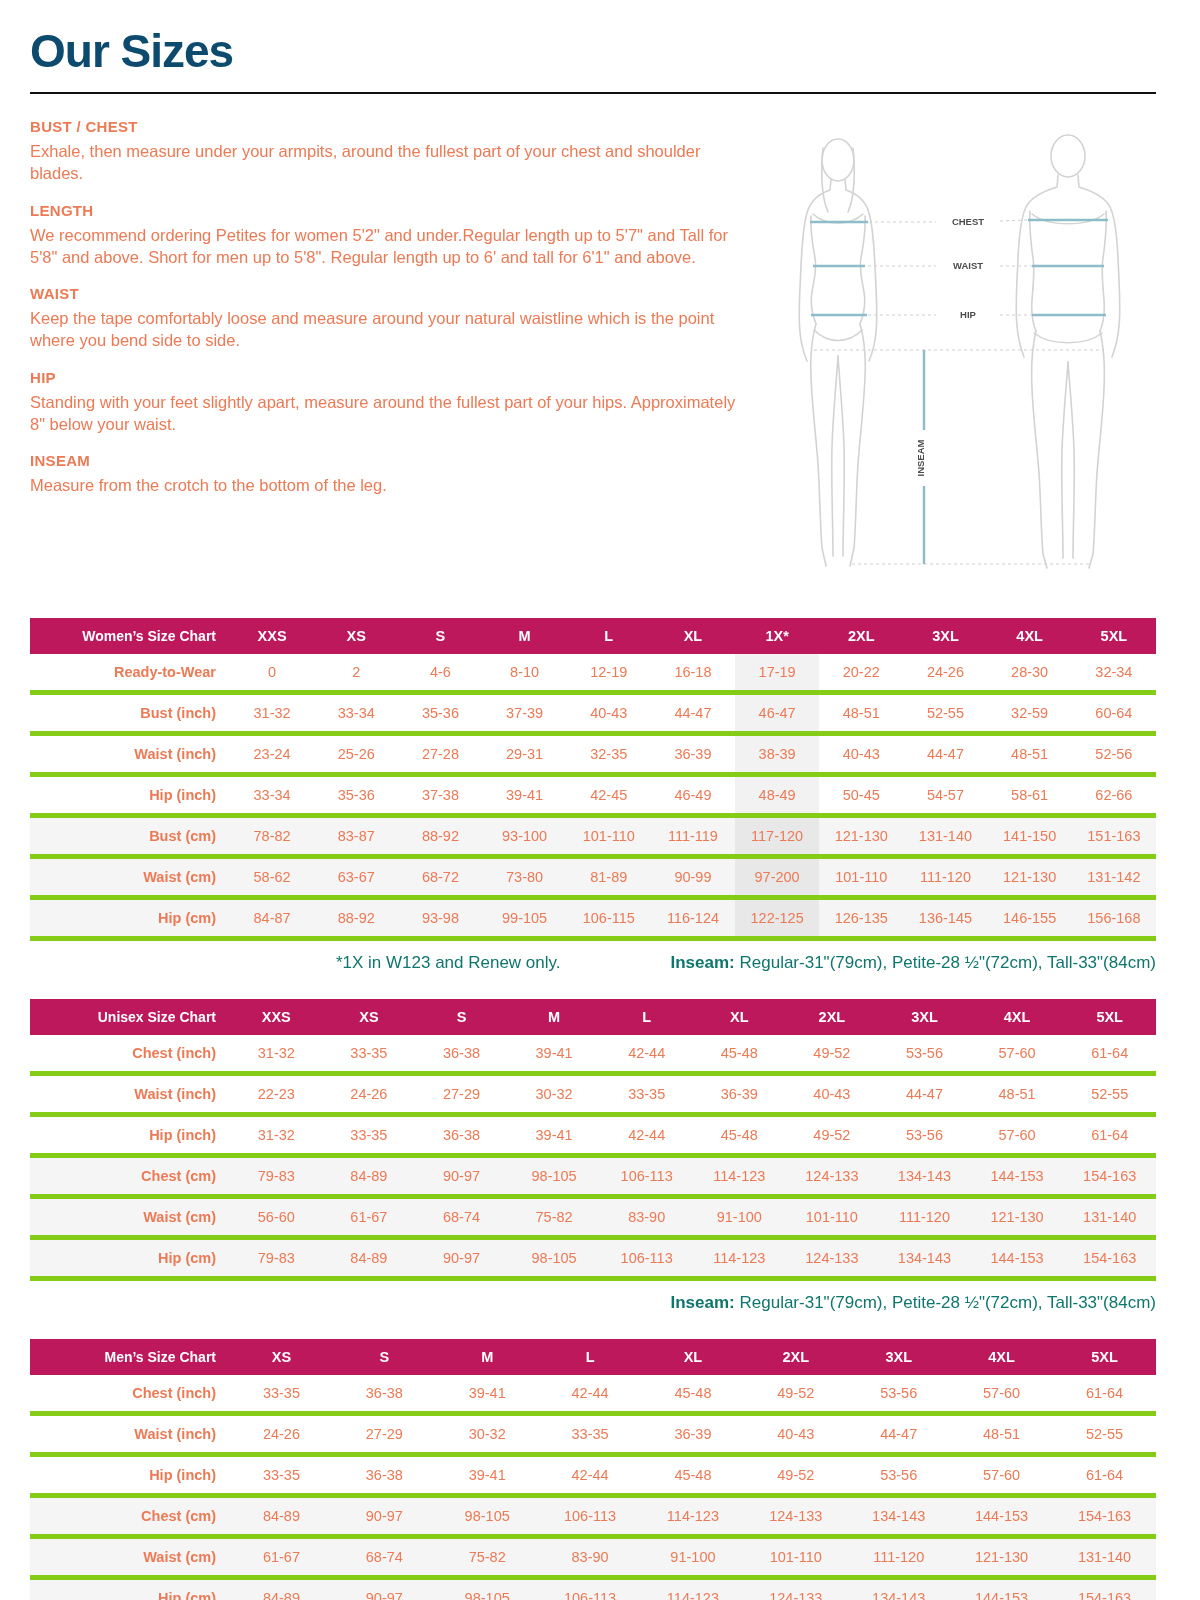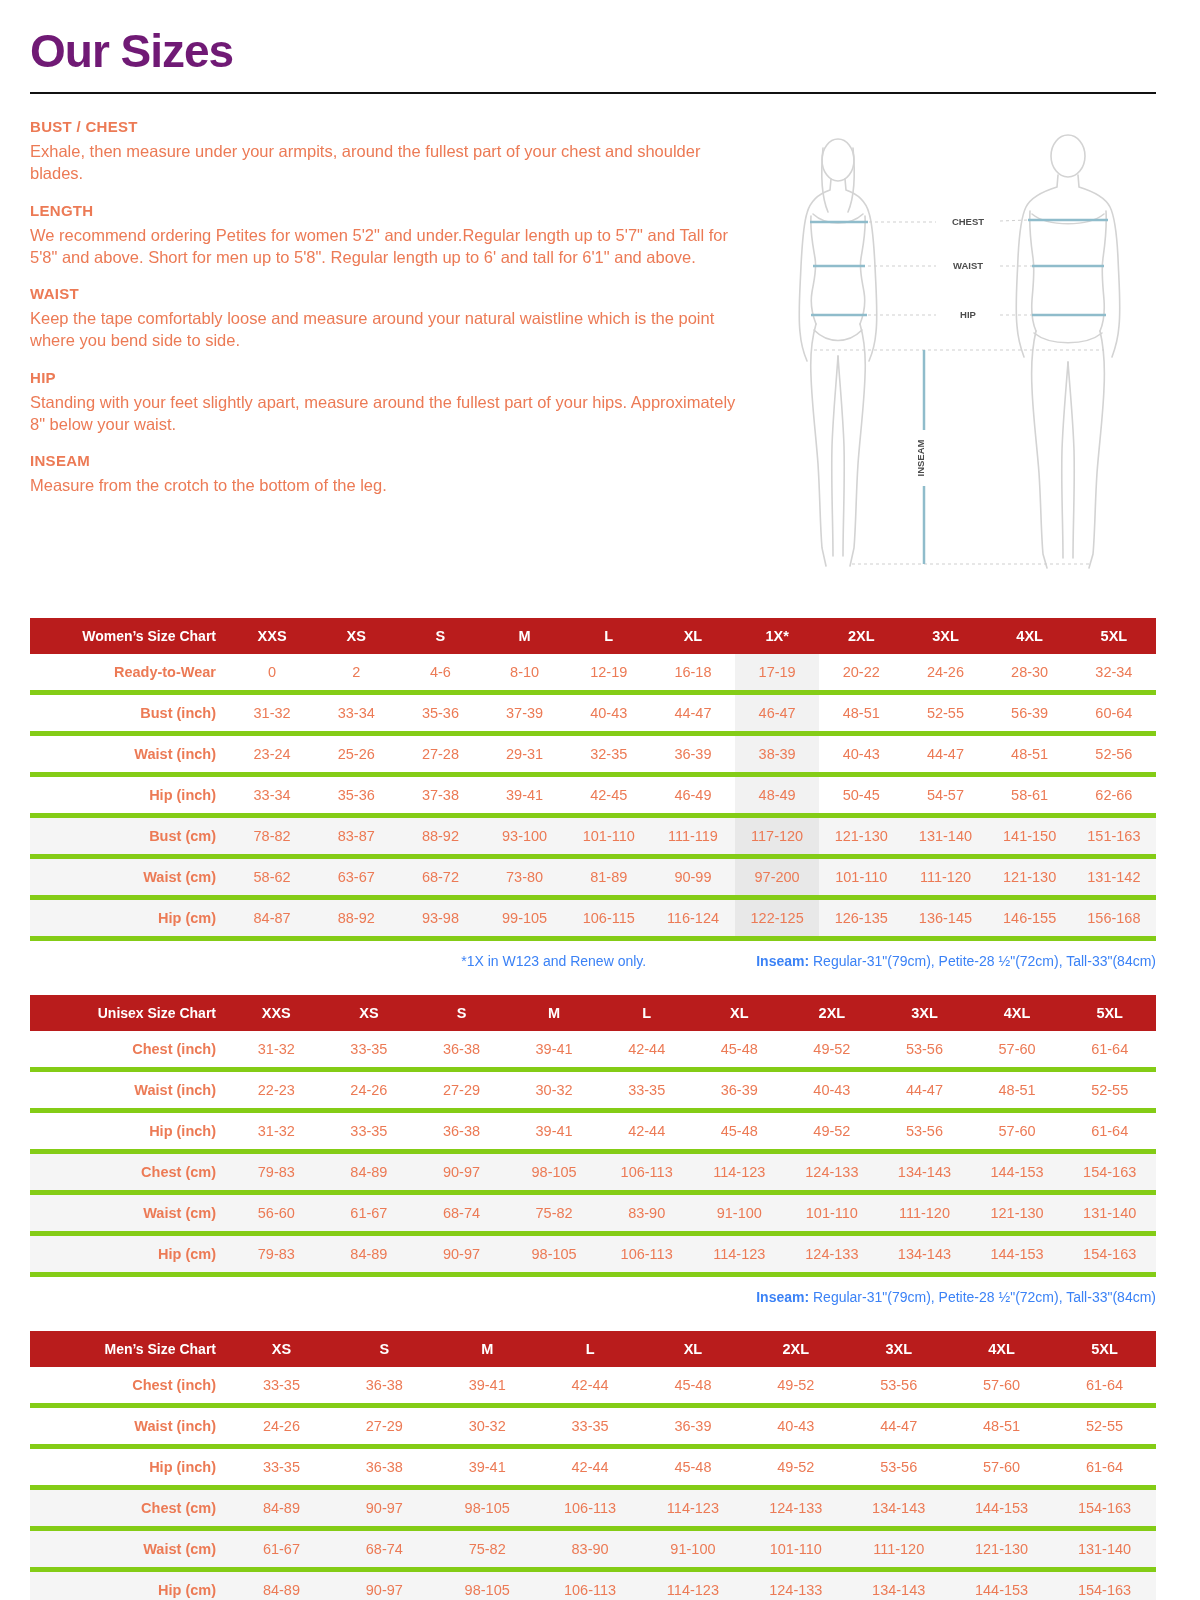--- a/index.html
+++ b/index.html
@@ -5,54 +5,54 @@
   * { margin:0; padding:0; box-sizing:border-box; }
   html,body { background:#ffffff; }
   body {
     width:1200px; min-height:1600px;
     font-family:"Liberation Sans", sans-serif;
     color:#ec7a55;
   }
   .page { padding:24px 44px 18px 30px; }
 
   h1.page-title {
-    color:#701a75; font-size:46px; font-weight:800; letter-spacing:-1px;
+    color:#0c4a6e; font-size:46px; font-weight:800; letter-spacing:-1px;
     margin-bottom:14px;
   }
   .title-rule { border:none; border-top:2px solid #111; margin:0 0 24px 0; }
 
   .top { display:flex; gap:16px; align-items:flex-start; margin-bottom:6px; }
   .instructions { flex:1; max-width:745px; font-size:16.5px; }
   .instructions h2 { font-size:16px; font-weight:700; letter-spacing:.3px; margin-bottom:16px; }
   .instr-section { margin-bottom:17px; }
   .instr-section h3 { font-size:15px; font-weight:700; letter-spacing:.3px; margin-bottom:5px; }
   .instr-section p { line-height:1.35; }
 
   .diagram { width:400px; flex:none; }
 
   .table-block { margin-top:26px; }
   table.size-table {
     width:100%; border-collapse:collapse; table-layout:fixed; font-size:14.5px;
   }
   table.size-table thead th {
-    background:#b91c1c; color:#ffffff; font-weight:700;
+    background:#be185d; color:#ffffff; font-weight:700;
     padding:10px 10px; text-align:center; font-size:14.5px;
   }
   table.size-table thead th.label-col { width:200px; text-align:right; padding-right:14px; font-size:14px; }
   table.size-table tbody tr { border-bottom:5px solid #84cc16;margin-top:16px; }
   table.size-table tbody tr.shaded { background:#f5f5f5; }
   table.size-table tbody th {
     text-align:right; padding:10px 14px 10px 2px; font-weight:700; color:#ec7a55; font-size:14.5px;
   }
   table.size-table tbody td { text-align:center; padding:10px 2px; }
   table.size-table td.hl { background:rgba(17,17,17,0.055); }
 
   .footnotes {
     display:flex; justify-content:flex-end; gap:110px;
-    margin-top:12px; font-size:14px; color:#3b82f6;
+    margin-top:12px; font-size:17px; color:#0f766e;
   }
   .footnotes b { font-weight:700; }
 </style>
 </head>
 <body>
 
 <div class="page">
 
   <h1 class="page-title">Our Sizes</h1>
   <hr class="title-rule">
@@ -185,21 +185,21 @@
               <th>Bust (inch)</th>
               <td>31-32</td>
               <td>33-34</td>
               <td>35-36</td>
               <td>37-39</td>
               <td>40-43</td>
               <td>44-47</td>
               <td class="hl">46-47</td>
               <td>48-51</td>
               <td>52-55</td>
-              <td>56-39</td>
+              <td>32-59</td>
               <td>60-64</td>
             </tr>
             <tr>
               <th>Waist (inch)</th>
               <td>23-24</td>
               <td>25-26</td>
               <td>27-28</td>
               <td>29-31</td>
               <td>32-35</td>
               <td>36-39</td>

